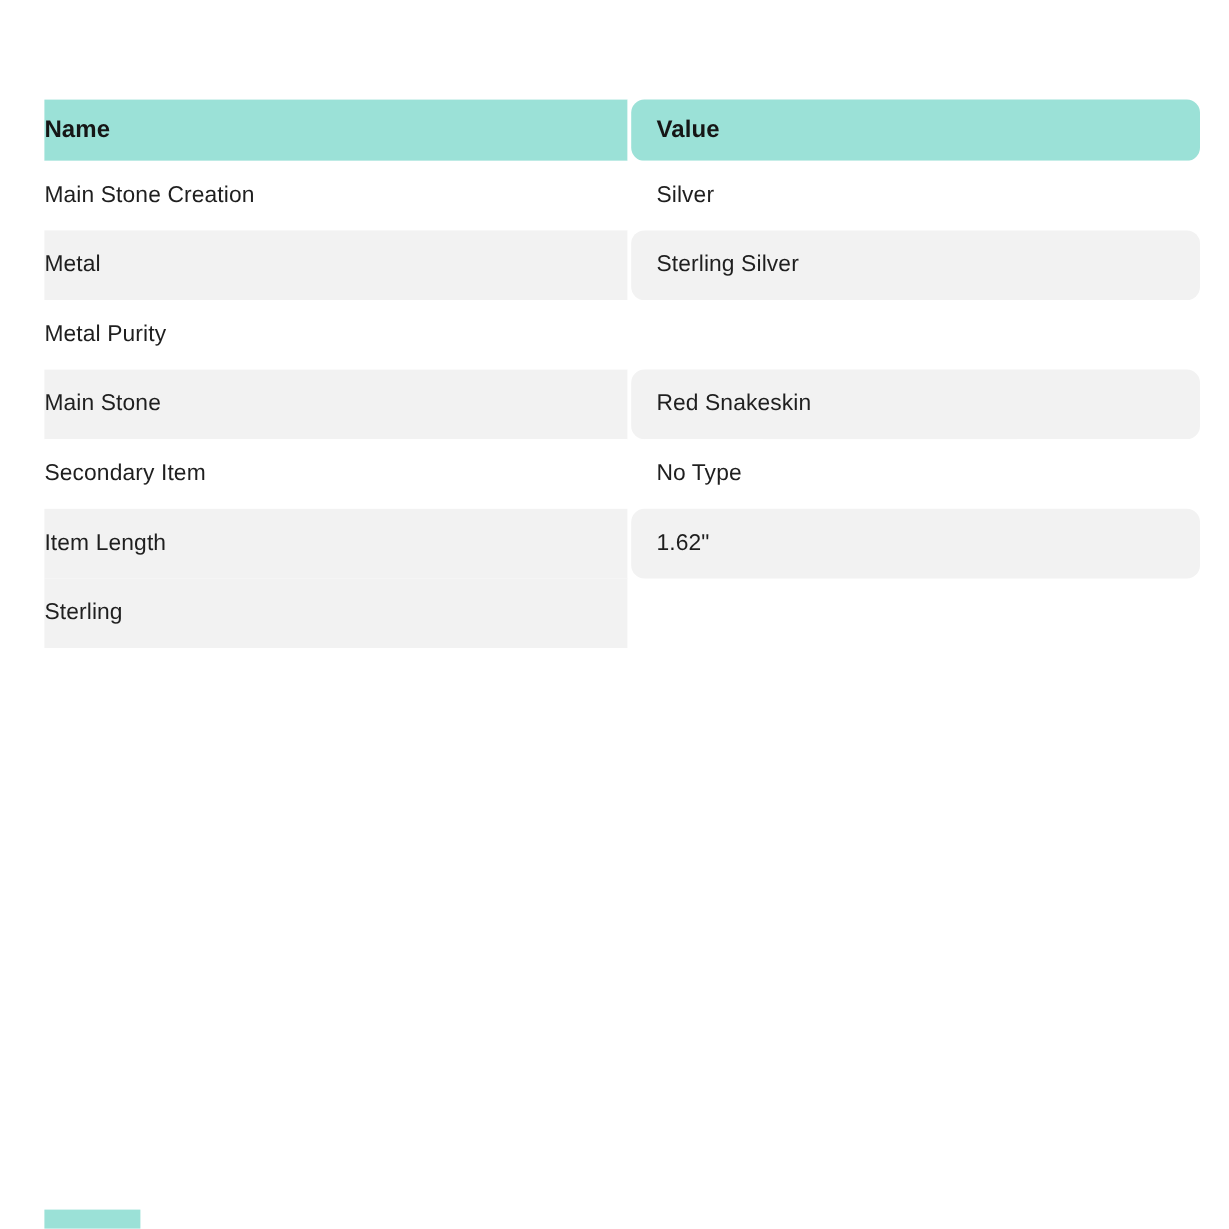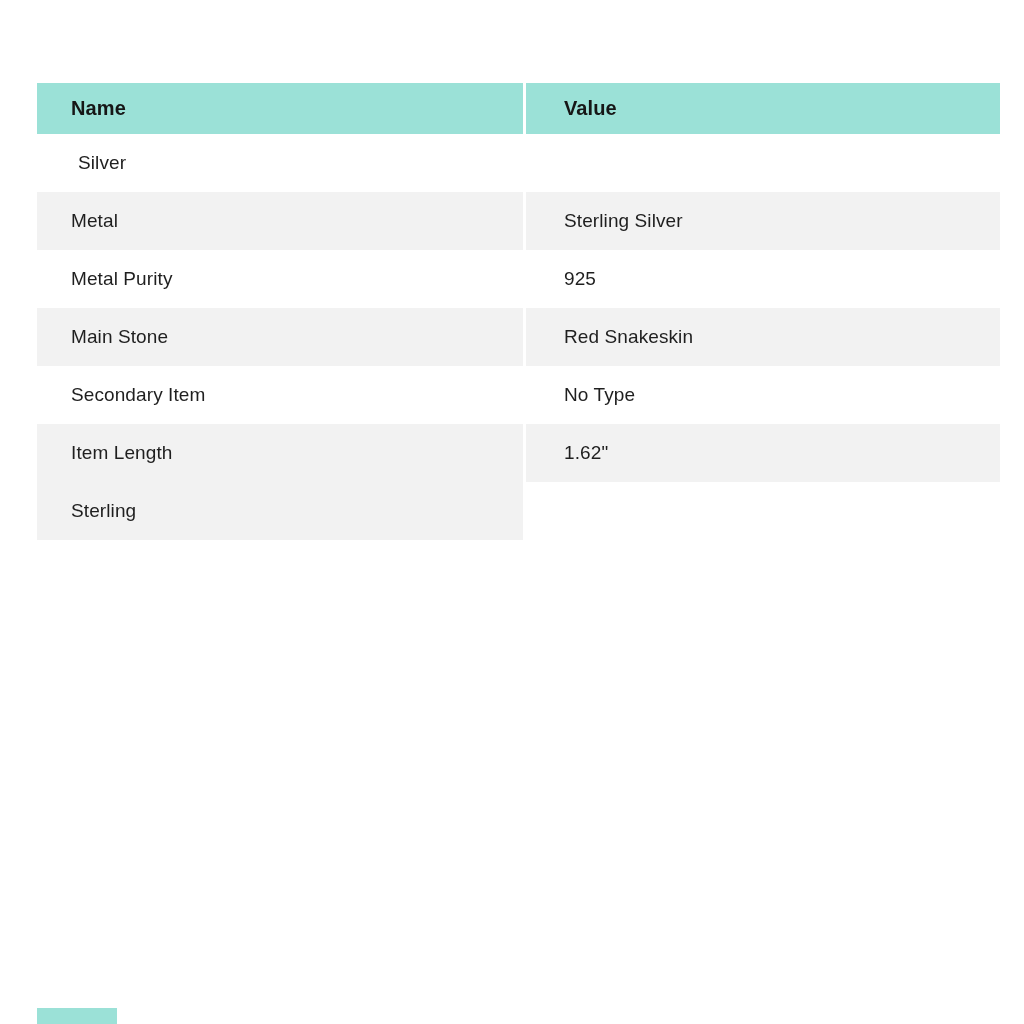--- a/index.html
+++ b/index.html
@@ -36,27 +36,27 @@
     display: flex;
     align-items: center;
     font-size: 19px;
     color: var(--text-color, #1f1f1f);
     letter-spacing: 0.1px;
     white-space: nowrap;
     overflow: hidden;
   }
   .cell.name {
     width: 486px;
-    padding-left: 34px;
     box-sizing: border-box;
   }
   .cell.value {
     flex: 1;
-    padding-left: 38px;
+    padding-left: 21px;
     box-sizing: border-box;
+    border-radius: 11px;
   }
   .col-gap {
     width: 3px;
     background: var(--divider-color, #ffffff);
     flex: 0 0 3px;
   }
   .t-row.header .cell {
     background: var(--header-bg, #9be1d7);
     font-weight: 600;
     font-size: 20px;
@@ -83,34 +83,34 @@
 <div class="page">
 
   <div class="spec-table">
     <div class="t-row header">
       <div class="cell name">Name</div>
       <div class="col-gap"></div>
       <div class="cell value">Value</div>
     </div>
     <div id="rows-container">
   <div class="t-row body">
+    <div class="cell name">Main Stone Creation</div>
     <div class="col-gap"></div>
     <div class="cell value">Silver</div>
   </div>
 
   <div class="t-row body alt">
     <div class="cell name">Metal</div>
     <div class="col-gap"></div>
     <div class="cell value">Sterling Silver</div>
   </div>
 
   <div class="t-row body">
     <div class="cell name">Metal Purity</div>
     <div class="col-gap"></div>
-    <div class="cell value">925</div>
   </div>
 
   <div class="t-row body alt">
     <div class="cell name">Main Stone</div>
     <div class="col-gap"></div>
     <div class="cell value">Red Snakeskin</div>
   </div>
 
   <div class="t-row body">
     <div class="cell name">Secondary Item</div>

